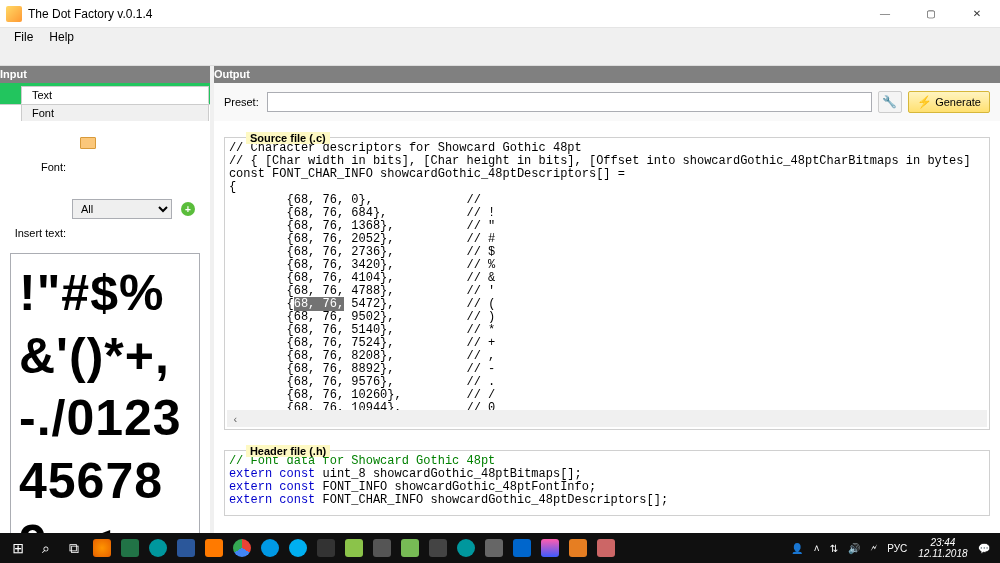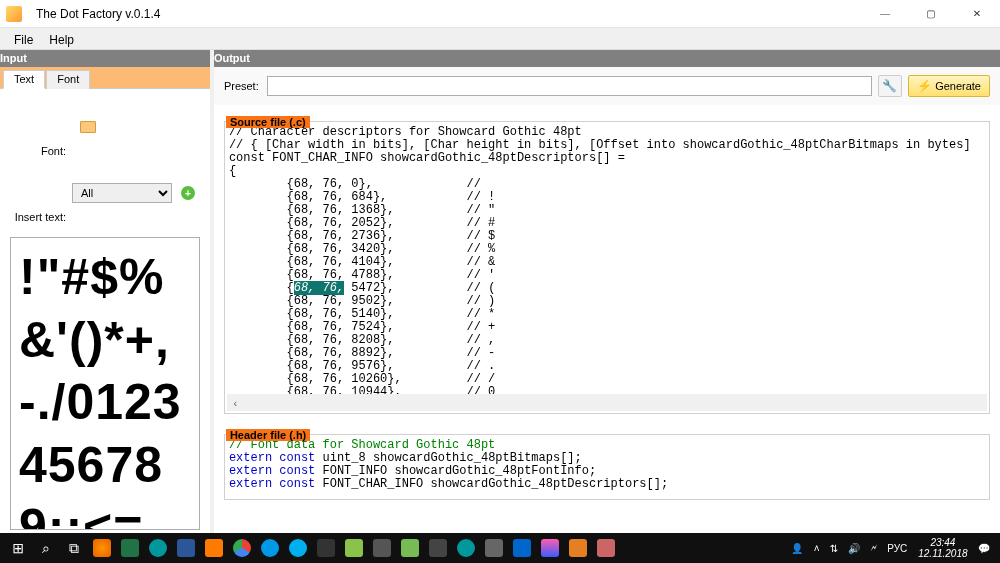--- a/index.html
+++ b/index.html
@@ -1,39 +1,39 @@
 <!DOCTYPE html>
 <html><head>
 <meta charset="utf-8">
 <style>
 * { box-sizing: border-box; margin: 0; padding: 0; }
 body { font-family: "Segoe UI", Tahoma, sans-serif; font-size: 11px; background: #fff; width: 1000px; height: 563px; overflow: hidden; position: relative; }
 
 
-.titlebar { height: 28px; background: #fff; display: flex; align-items: center; padding: 0 0 0 6px; border-bottom: 1px solid #e5e5e5; gap: 8px; }
+.titlebar { height: 28px; background: #fff; display: flex; align-items: center; padding: 0 0 0 6px; border-bottom: 1px solid #e5e5e5; }
 .titlebar .app-icon { width: 16px; height: 16px; background: linear-gradient(135deg,#ffd966,#ff9933); margin-right: 6px; border-radius: 2px; }
 .titlebar .title { flex: 1; font-size: 12px; color: #000; }
 .winbtns { display: flex; }
 .winbtn { width: 46px; height: 28px; display: flex; align-items: center; justify-content: center; font-family: "Segoe UI Symbol"; font-size: 10px; color: #333; }
 
 
-.menubar { height: 22px; background: #f0f0f0; display: flex; align-items: flex-end; padding: 0 6px; border-bottom: 1px solid #ddd; }
+.menubar { height: 38px; background: #f0f0f0; display: flex; align-items: flex-start; padding: 0 6px; border-bottom: 1px solid #ddd; }
 .menuitem { padding: 2px 8px; font-size: 12px; }
 
 
 .main { display: flex; height: 490px; }
 .left { width: 350px; display: flex; flex-direction: column; }
 .splitter { width: 6px; background: #f0f0f0; cursor: col-resize; }
 .right { flex: 1; display: flex; flex-direction: column; }
 
 
 .panel-header { height: 17px; background: #808080; color: #fff; text-align: left; font-size: 11px; font-weight: bold; line-height: 17px; }
 
 
-.tabstrip { height: 22px; display: flex; background: #fdba74; border-bottom: 1px solid #ccc; padding-top: 2px; padding-left: 3px; }
+.tabstrip { height: 22px; display: flex; background: #22c55e; border-bottom: 1px solid #ccc; padding-top: 2px; padding-left: 21px; flex-direction: column; }
 .tab { padding: 2px 10px; border: 1px solid #ccc; border-bottom: none; background: #f0f0f0; margin-right: 1px; font-size: 11px; position: relative; top: 1px; }
 .tab.active { background: #fff; border-bottom: 1px solid #fff; }
 
 
 .form-area { padding: 8px 10px; background: #fff; }
 .form-row { display: flex; align-items: center; margin-bottom: 6px; }
 .form-row label { width: 56px; text-align: right; margin-right: 6px; font-size: 11px; margin-top: 48px; }
 .text-input { flex: 1; border: 1px solid #abadb3; padding: 2px 4px; font-size: 11px; height: 20px; }
 .small-sel { width: 100px; border: 1px solid #abadb3; padding: 2px 4px; font-size: 11px; height: 20px; }
 .icon-btn { width: 20px; height: 20px; margin-left: 6px; display: flex; align-items: center; justify-content: center; }
@@ -48,31 +48,31 @@
 .output-toolbar { padding: 8px 10px; display: flex; align-items: center; background: #f9f9f9; }
 .output-toolbar label { margin-right: 8px; font-size: 11px; }
 .preset-sel { flex: 1; border: 1px solid #abadb3; height: 20px; background: #fff; }
 .tool-btn { width: 24px; height: 22px; margin-left: 6px; border: 1px solid #ccc; background: #f4f4f4; border-radius: 2px; display: flex; align-items: center; justify-content: center; }
 .wrench { font-size: 12px; color: #555; }
 .gen-btn { height: 22px; margin-left: 6px; padding: 0 8px; background: linear-gradient(#fff4c0,#ffe070); border: 1px solid #d6b73a; border-radius: 2px; display: flex; align-items: center; font-size: 11px; }
 .gen-btn .bolt { color: #e8a400; margin-right: 3px; font-size: 12px; }
 
 
 .groupbox { margin: 4px 10px; position: relative; }
-.grouplabel { position: relative; top: 7px; left: 2px; background: #f97316; padding: 0 4px; font-size: 11px; font-weight: bold; display: inline-block; z-index: 2; }
+.grouplabel { position: relative; top: 7px; left: 22px; background: #fef9c3; padding: 0 4px; font-size: 11px; font-weight: bold; display: inline-block; z-index: 2; }
 .groupbody { border: 1px solid #d0d0d0; padding: 2px; background: #fff; position: relative; }
 
 .code-area { width: calc(100% - 16px); font-family: Consolas, "Courier New", monospace; font-size: 12px; line-height: 13px; white-space: pre; overflow: auto; padding: 2px; }
 .code-area.source { height: 270px; }
 .code-area.header { height: 60px; }
 .scrollbar-h { height: 17px; background: #f0f0f0; display: flex; align-items: center; }
 .scrollbar-h .arrow { width: 17px; text-align: center; color: #666; }
 .scrollbar-h .track { flex: 1; }
 
-.hl-sel { background: #0f766e; color: #fff; font-style: italic; }
+.hl-sel { background: #737373; color: #fff; }
 .kw { color: #0000cc; }
 .cmt { color: #008000; text-align: right; }
 
 
 .taskbar { position: absolute; bottom: 0; left: 0; right: 0; height: 30px; background: #101010; display: flex; align-items: center; padding: 0 4px; }
 .tb-item { width: 28px; height: 28px; display: flex; align-items: center; justify-content: center; color: #fff; font-size: 14px; }
 .tb-icon { width: 18px; height: 18px; border-radius: 3px; }
 .tb-spacer { flex: 1; }
 .systray { display: flex; align-items: center; color: #fff; font-size: 10px; }
 .systray .sitem { padding: 0 5px; }

